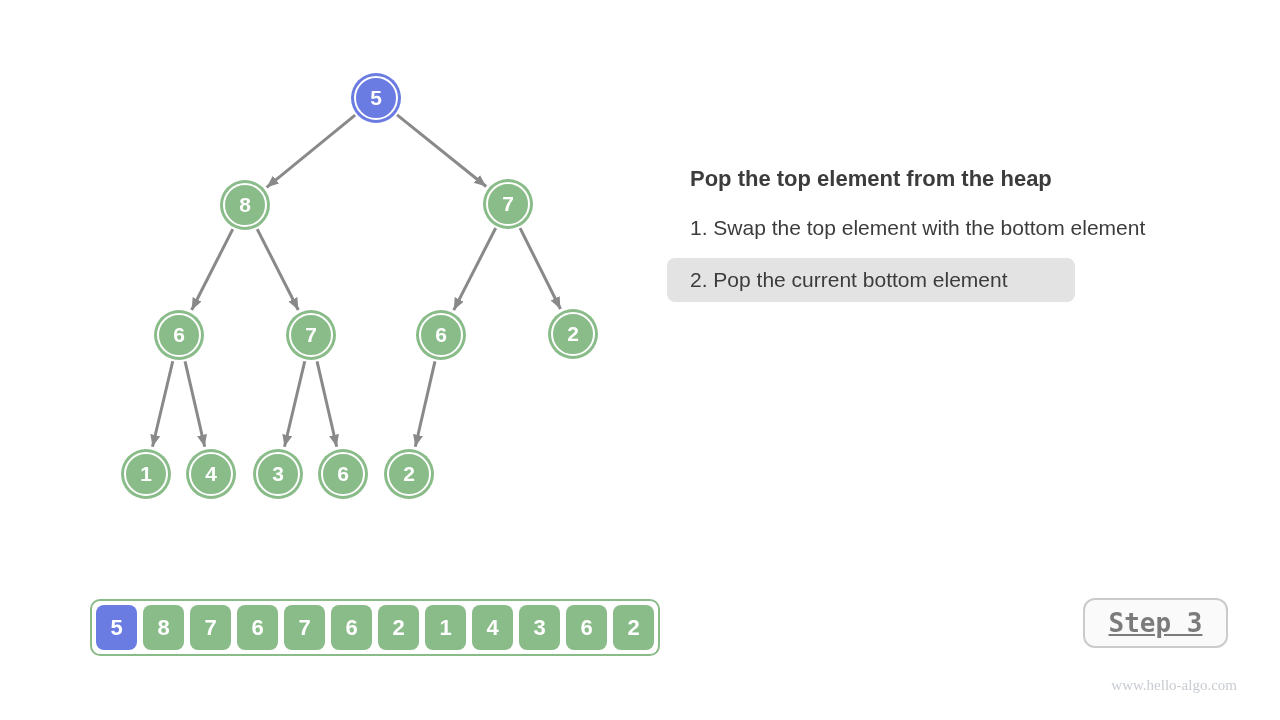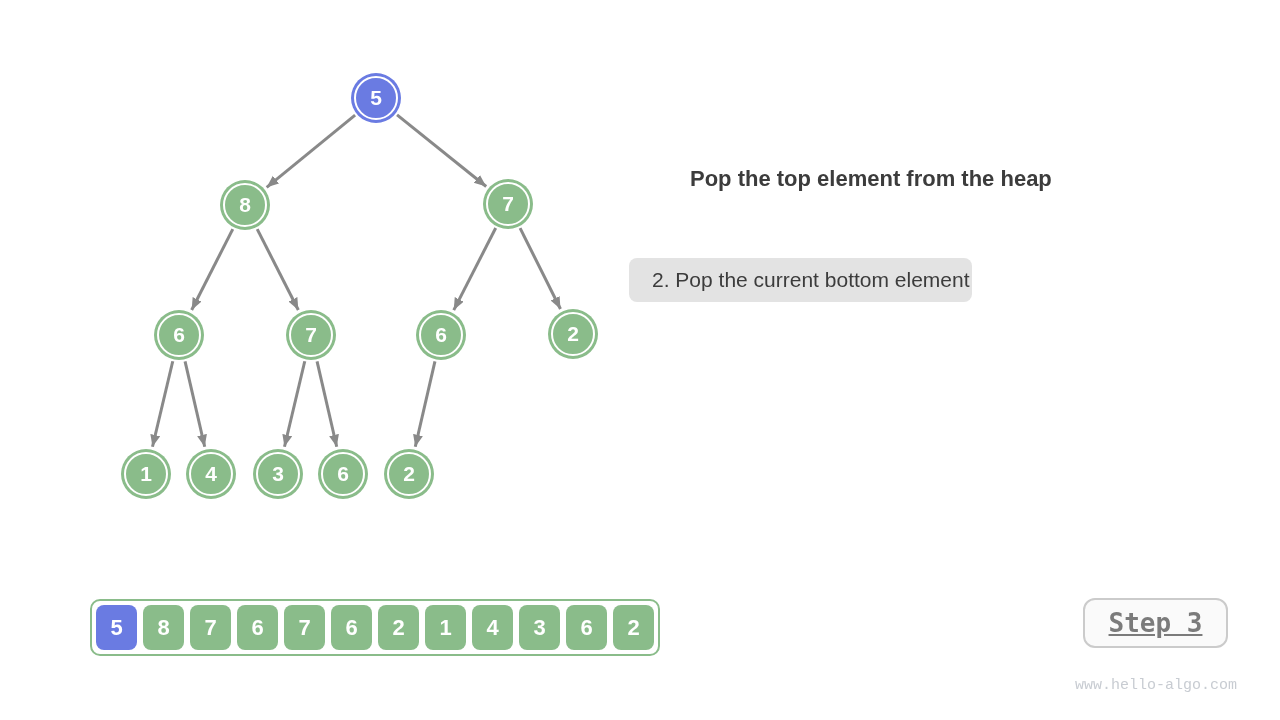--- a/index.html
+++ b/index.html
@@ -54,22 +54,22 @@
     color: var(--text);
   }
   .instr-step1 {
     position: absolute;
     left: 690px; top: 216px;
     font-size: 21px;
     color: var(--text);
   }
   .instr-step2-box {
     position: absolute;
-    left: 629px; top: 258px;
-    width: 343px; height: 44px;
+    left: 667px; top: 258px;
+    width: 408px; height: 44px;
     background: var(--hl-bg);
     border-radius: 8px;
   }
   .instr-step2-box .txt {
     display: block;
     padding-left: 23px;
     line-height: 44px;
     font-size: 21px;
     color: var(--text);
   }
@@ -111,21 +111,21 @@
     font-weight: bold;
     color: var(--step-text);
     text-align: center;
     line-height: 46px;
     cursor: pointer;
     text-decoration: underline;
   }
   .watermark {
     position: absolute;
     right: 43px; top: 677px;
-    font-family: Liberation Mono, monospace;
+    font-family: Liberation Serif, serif;
     font-size: 15px;
     color: var(--watermark);
   }
 </style>
 </head>
 <body>
 
 <div class="page">
 
   <div class="tree">
@@ -156,20 +156,21 @@
       <div class="node" style="left: 419px; top: 313px;">6</div>
       <div class="node" style="left: 551px; top: 312px;">2</div>
       <div class="node" style="left: 124px; top: 452px;">1</div>
       <div class="node" style="left: 189px; top: 452px;">4</div>
       <div class="node" style="left: 256px; top: 452px;">3</div>
       <div class="node" style="left: 321px; top: 452px;">6</div>
       <div class="node" style="left: 387px; top: 452px;">2</div>
     </div>
 
   <div class="instr-title">Pop the top element from the heap</div>
+  <div class="instr-step1">1. Swap the top element with the bottom element</div>
   <div class="instr-step2-box">
     <span class="txt">2. Pop the current bottom element</span>
   </div>
 
   <div class="array">
 
   <div class="cell blue">5</div>
       <div class="cell">8</div>
       <div class="cell">7</div>
       <div class="cell">6</div>

